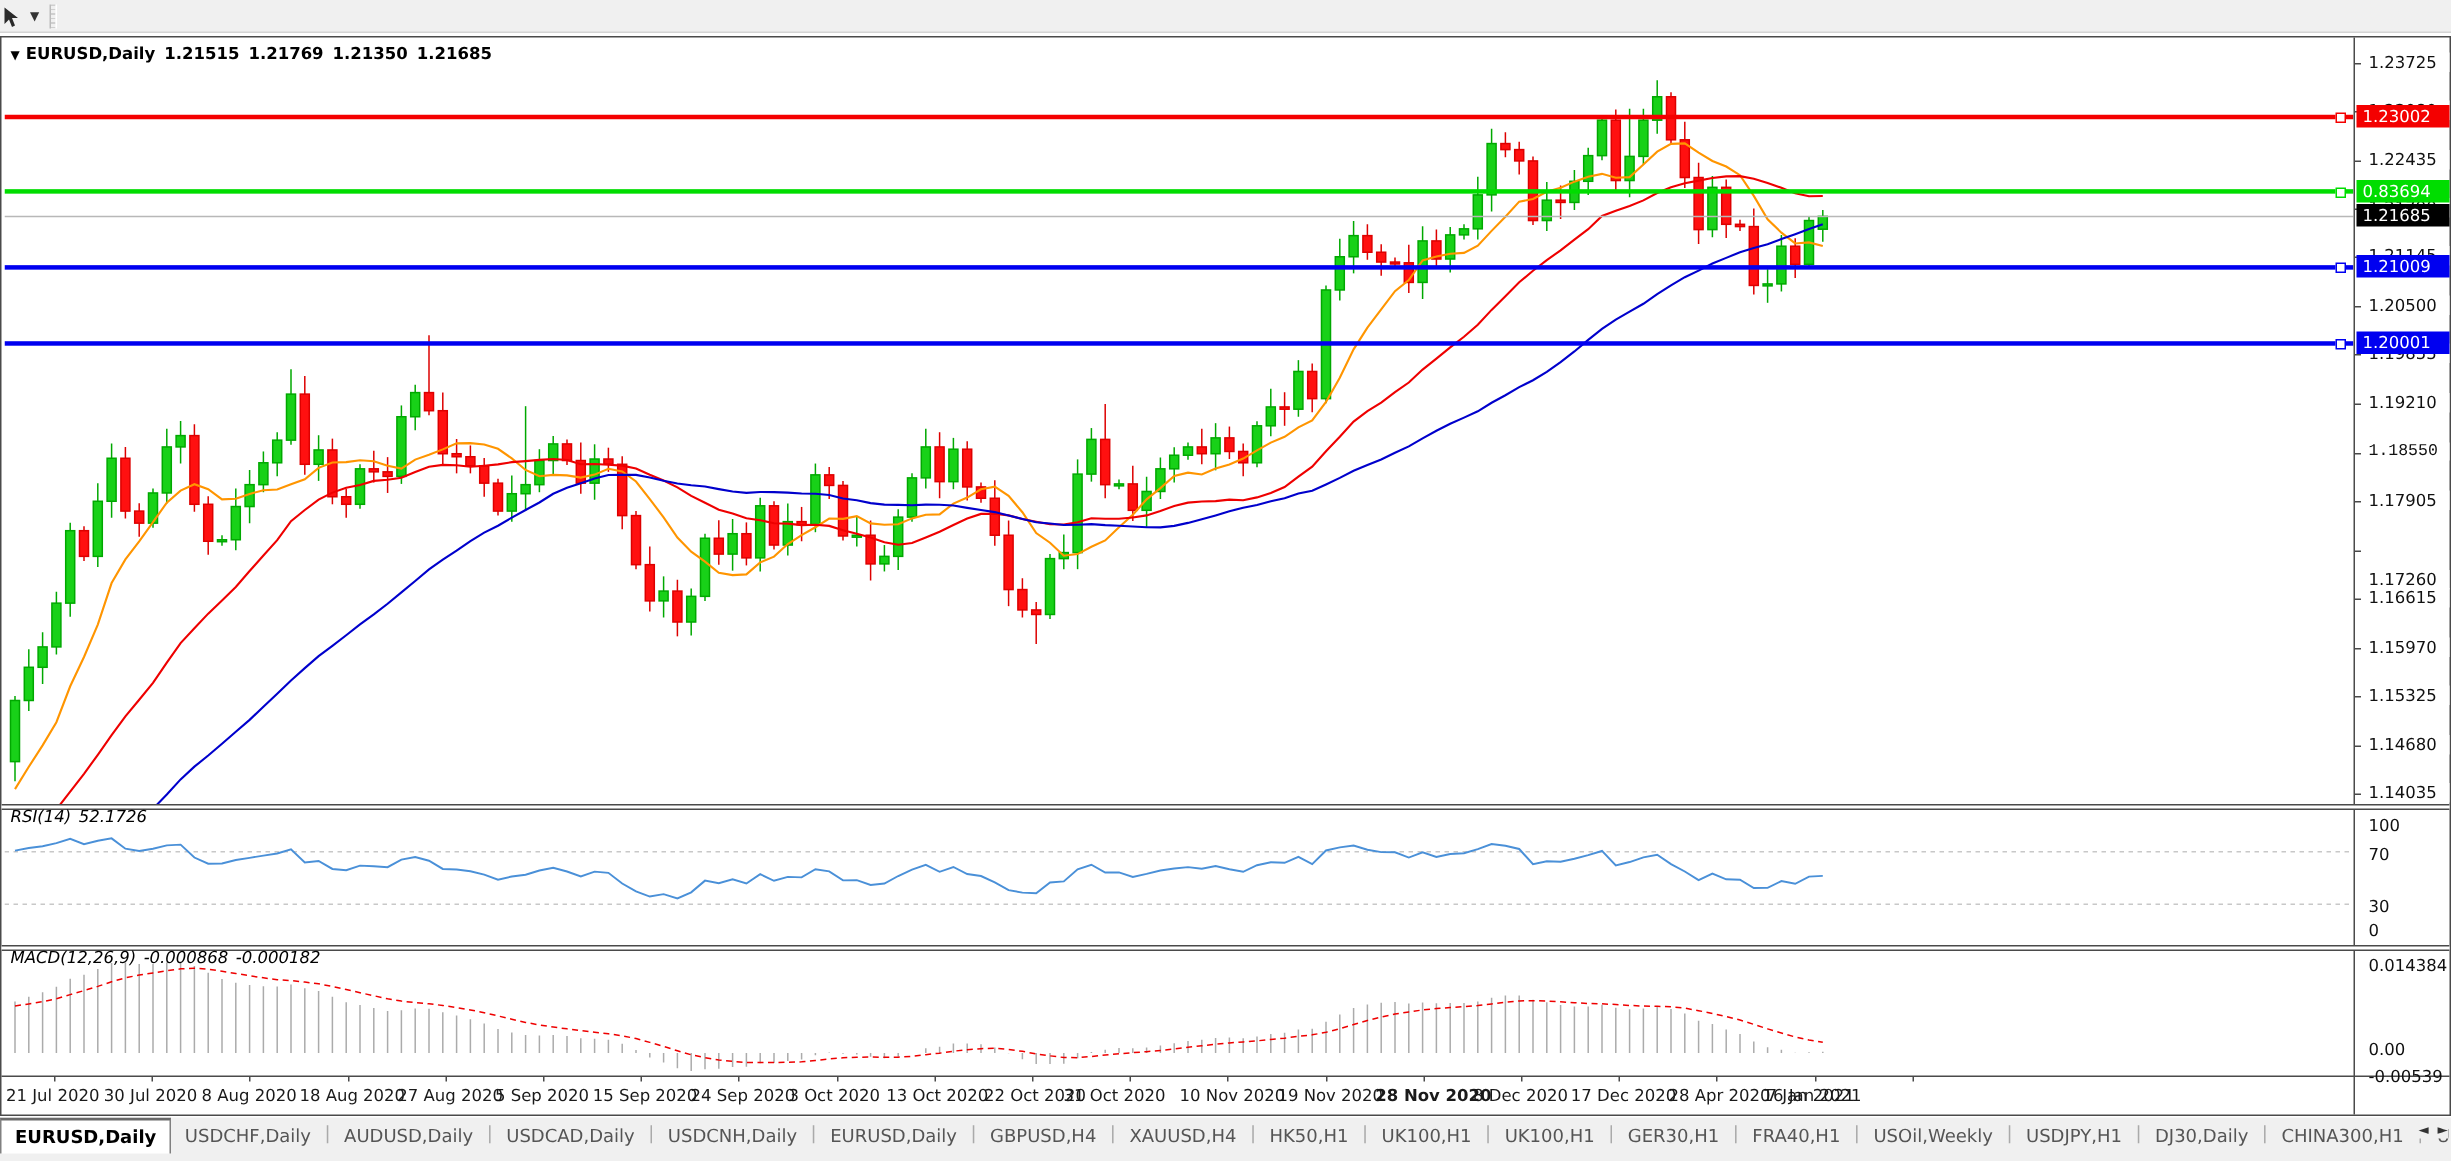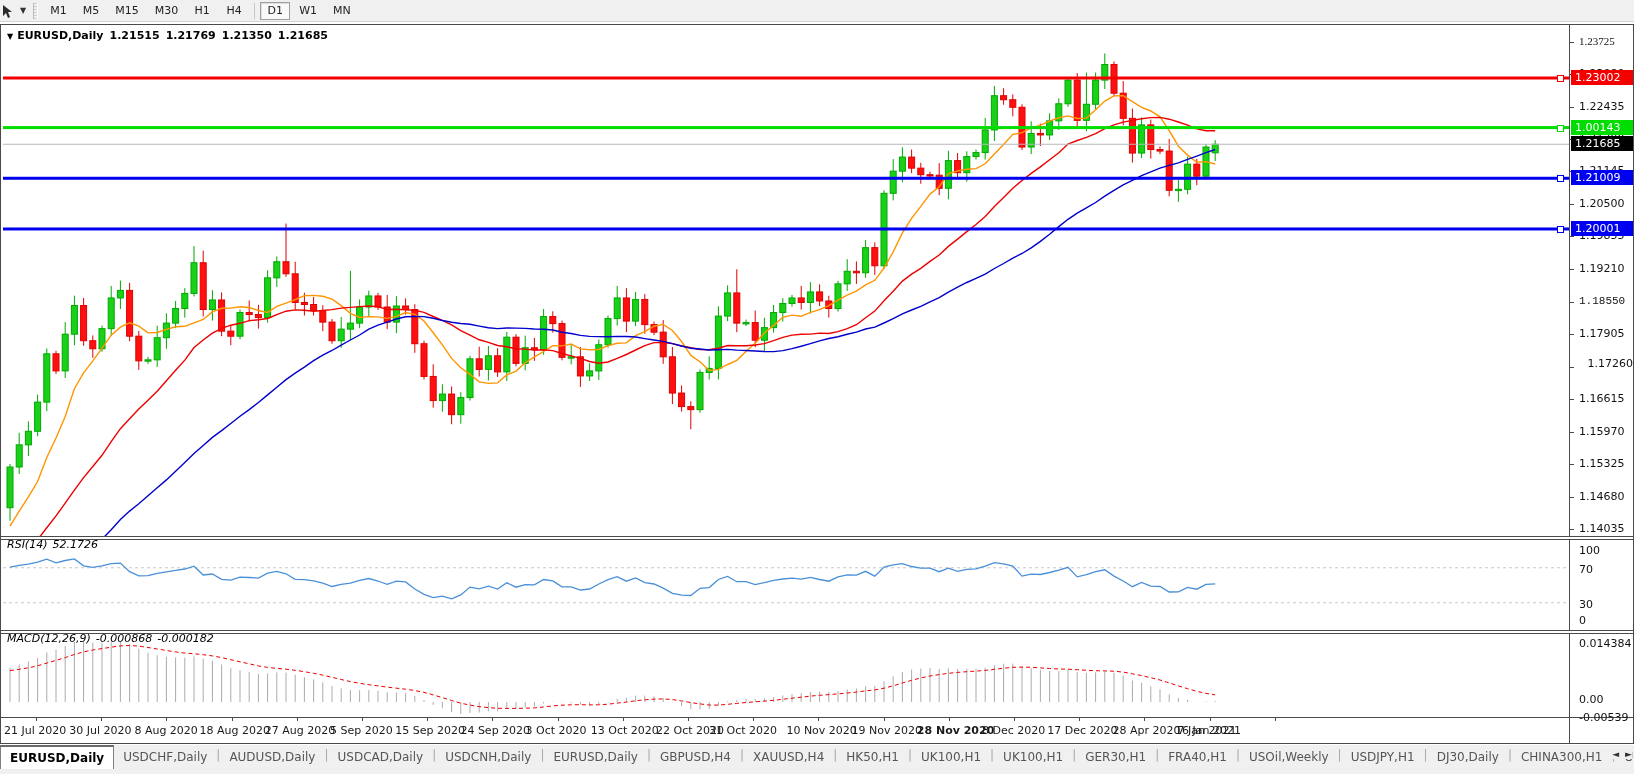--- a/index.html
+++ b/index.html
@@ -55,32 +55,20 @@
 <div class="screen">
 
   <div class="toolbar">
     <div class="tool-cursor">
       <svg width="16" height="16" viewBox="0 0 16 16">
         <path d="M2 1 L2 12 L5 9 L7 14 L9 13 L7 8 L11 8 Z" fill="#2a2a2a"></path>
       </svg>
     </div>
     <span class="dd-arrow">▼</span>
     <div class="grip"></div>
-    <div id="tf-buttons" style="display:flex;align-items:center;">
-        <div class="tfbtn">M1</div>
-        <div class="tfbtn">M5</div>
-        <div class="tfbtn">M15</div>
-        <div class="tfbtn">M30</div>
-        <div class="tfbtn">H1</div>
-        <div class="tfbtn">H4</div>
-        <div class="tb-sep"></div>
-        <div class="tfbtn active">D1</div>
-        <div class="tfbtn">W1</div>
-        <div class="tfbtn">MN</div>
-      </div>
   </div>
 
   <div class="chart-window">
     <div class="chart-title">
       <span class="tri">▼</span><span>EURUSD,Daily</span><span>1.21515</span><span>1.21769</span><span>1.21350</span><span>1.21685</span>
     </div>
 
     <svg id="main-svg" class="layer" style="top:1px;" width="1566" height="510">
         <line x1="7" y1="437.9783199999995" x2="7" y2="494.82861999999994" stroke="#00a800" stroke-width="1"></line>
         <rect x="4" y="440.99691999999914" width="6" height="40.75110000000001" fill="#18d118" stroke="#00a800" stroke-width="1"></rect>
@@ -502,57 +490,57 @@
     <div style="position:absolute;left:0;top:692px;width:1632px;height:1px;background:#4a4a4a;"></div>
 
     <div class="panel-label" style="top:513px;">
       <span>RSI(14)</span><span>52.1726</span>
     </div>
     <div class="panel-label" style="top:607px;">
       <span>MACD(12,26,9)</span><span>-0.000868</span><span>-0.000182</span>
     </div>
 
     <div id="price-ticks">
-        <div class="ptick" style="top: 9.62587px; font-family: Liberation Serif, serif;">1.23725</div>
+        <div class="ptick" style="top: 9.62587px;">1.23725</div>
         <div class="ptick-dash" style="top: 16.6259px;"></div>
         <div class="ptick" style="top: 42.0758px;">1.23080</div>
         <div class="ptick-dash" style="top: 49.0758px;"></div>
         <div class="ptick" style="top: 74.5258px;">1.22435</div>
         <div class="ptick-dash" style="top: 81.5258px;"></div>
         <div class="ptick" style="top: 106.976px;">1.21790</div>
         <div class="ptick-dash" style="top: 113.976px;"></div>
         <div class="ptick" style="top: 139.426px;">1.21145</div>
         <div class="ptick-dash" style="top: 146.426px;"></div>
         <div class="ptick" style="top: 171.876px;">1.20500</div>
         <div class="ptick-dash" style="top: 178.876px;"></div>
         <div class="ptick" style="top: 204.326px;">1.19855</div>
         <div class="ptick-dash" style="top: 211.326px;"></div>
         <div class="ptick" style="top: 236.776px;">1.19210</div>
         <div class="ptick-dash" style="top: 243.776px;"></div>
         <div class="ptick" style="top: 269.98px; font-family: Liberation Mono, monospace;">1.18550</div>
         <div class="ptick-dash" style="top: 276.98px;"></div>
         <div class="ptick" style="top: 302.43px;">1.17905</div>
         <div class="ptick-dash" style="top: 309.43px;"></div>
-        <div class="ptick" style="top: 332px; text-align: right;">1.17260</div>
+        <div class="ptick" style="top: 355px;">1.17260</div>
         <div class="ptick-dash" style="top: 341.88px;"></div>
         <div class="ptick" style="top: 367.33px;">1.16615</div>
         <div class="ptick-dash" style="top: 374.33px;"></div>
         <div class="ptick" style="top: 399.78px;">1.15970</div>
         <div class="ptick-dash" style="top: 406.78px;"></div>
         <div class="ptick" style="top: 432.23px;">1.15325</div>
         <div class="ptick-dash" style="top: 439.23px;"></div>
         <div class="ptick" style="top: 464.68px;">1.14680</div>
         <div class="ptick-dash" style="top: 471.68px;"></div>
         <div class="ptick" style="top: 497.13px;">1.14035</div>
         <div class="ptick-dash" style="top: 504.13px;"></div>
       </div>
     <div id="hline-labels">
         <div class="plabel" style="top: 45px; background: rgb(244, 0, 0);">1.23002</div>
         <div class="handle" style="left: 1556px; top: 50px; border: 1px solid rgb(244, 0, 0);"></div>
-        <div class="plabel" style="top: 94.6057px; background: rgb(0, 221, 0);">1.00143</div>
+        <div class="plabel" style="top: 94.6057px; background: rgb(0, 221, 0);">0.83694</div>
         <div class="handle" style="left: 1556px; top: 99.6057px; border: 1px solid rgb(0, 221, 0);"></div>
         <div class="plabel" style="top: 145.268px; background: rgb(0, 0, 240);">1.21009</div>
         <div class="handle" style="left: 1556px; top: 150.268px; border: 1px solid rgb(0, 0, 240);"></div>
         <div class="plabel" style="top: 195.98px; background: rgb(0, 0, 240);">1.20001</div>
         <div class="handle" style="left: 1556px; top: 200.98px; border: 1px solid rgb(0, 0, 240);"></div>
         <div class="plabel" style="top: 111.258px; background: rgb(0, 0, 0); z-index: 21;">1.21685</div>
       </div>
     <div id="sub-axis-labels">
         <div class="subtick" style="top: 519px;">100</div>
         <div class="subtick" style="top: 538px;">70</div>

